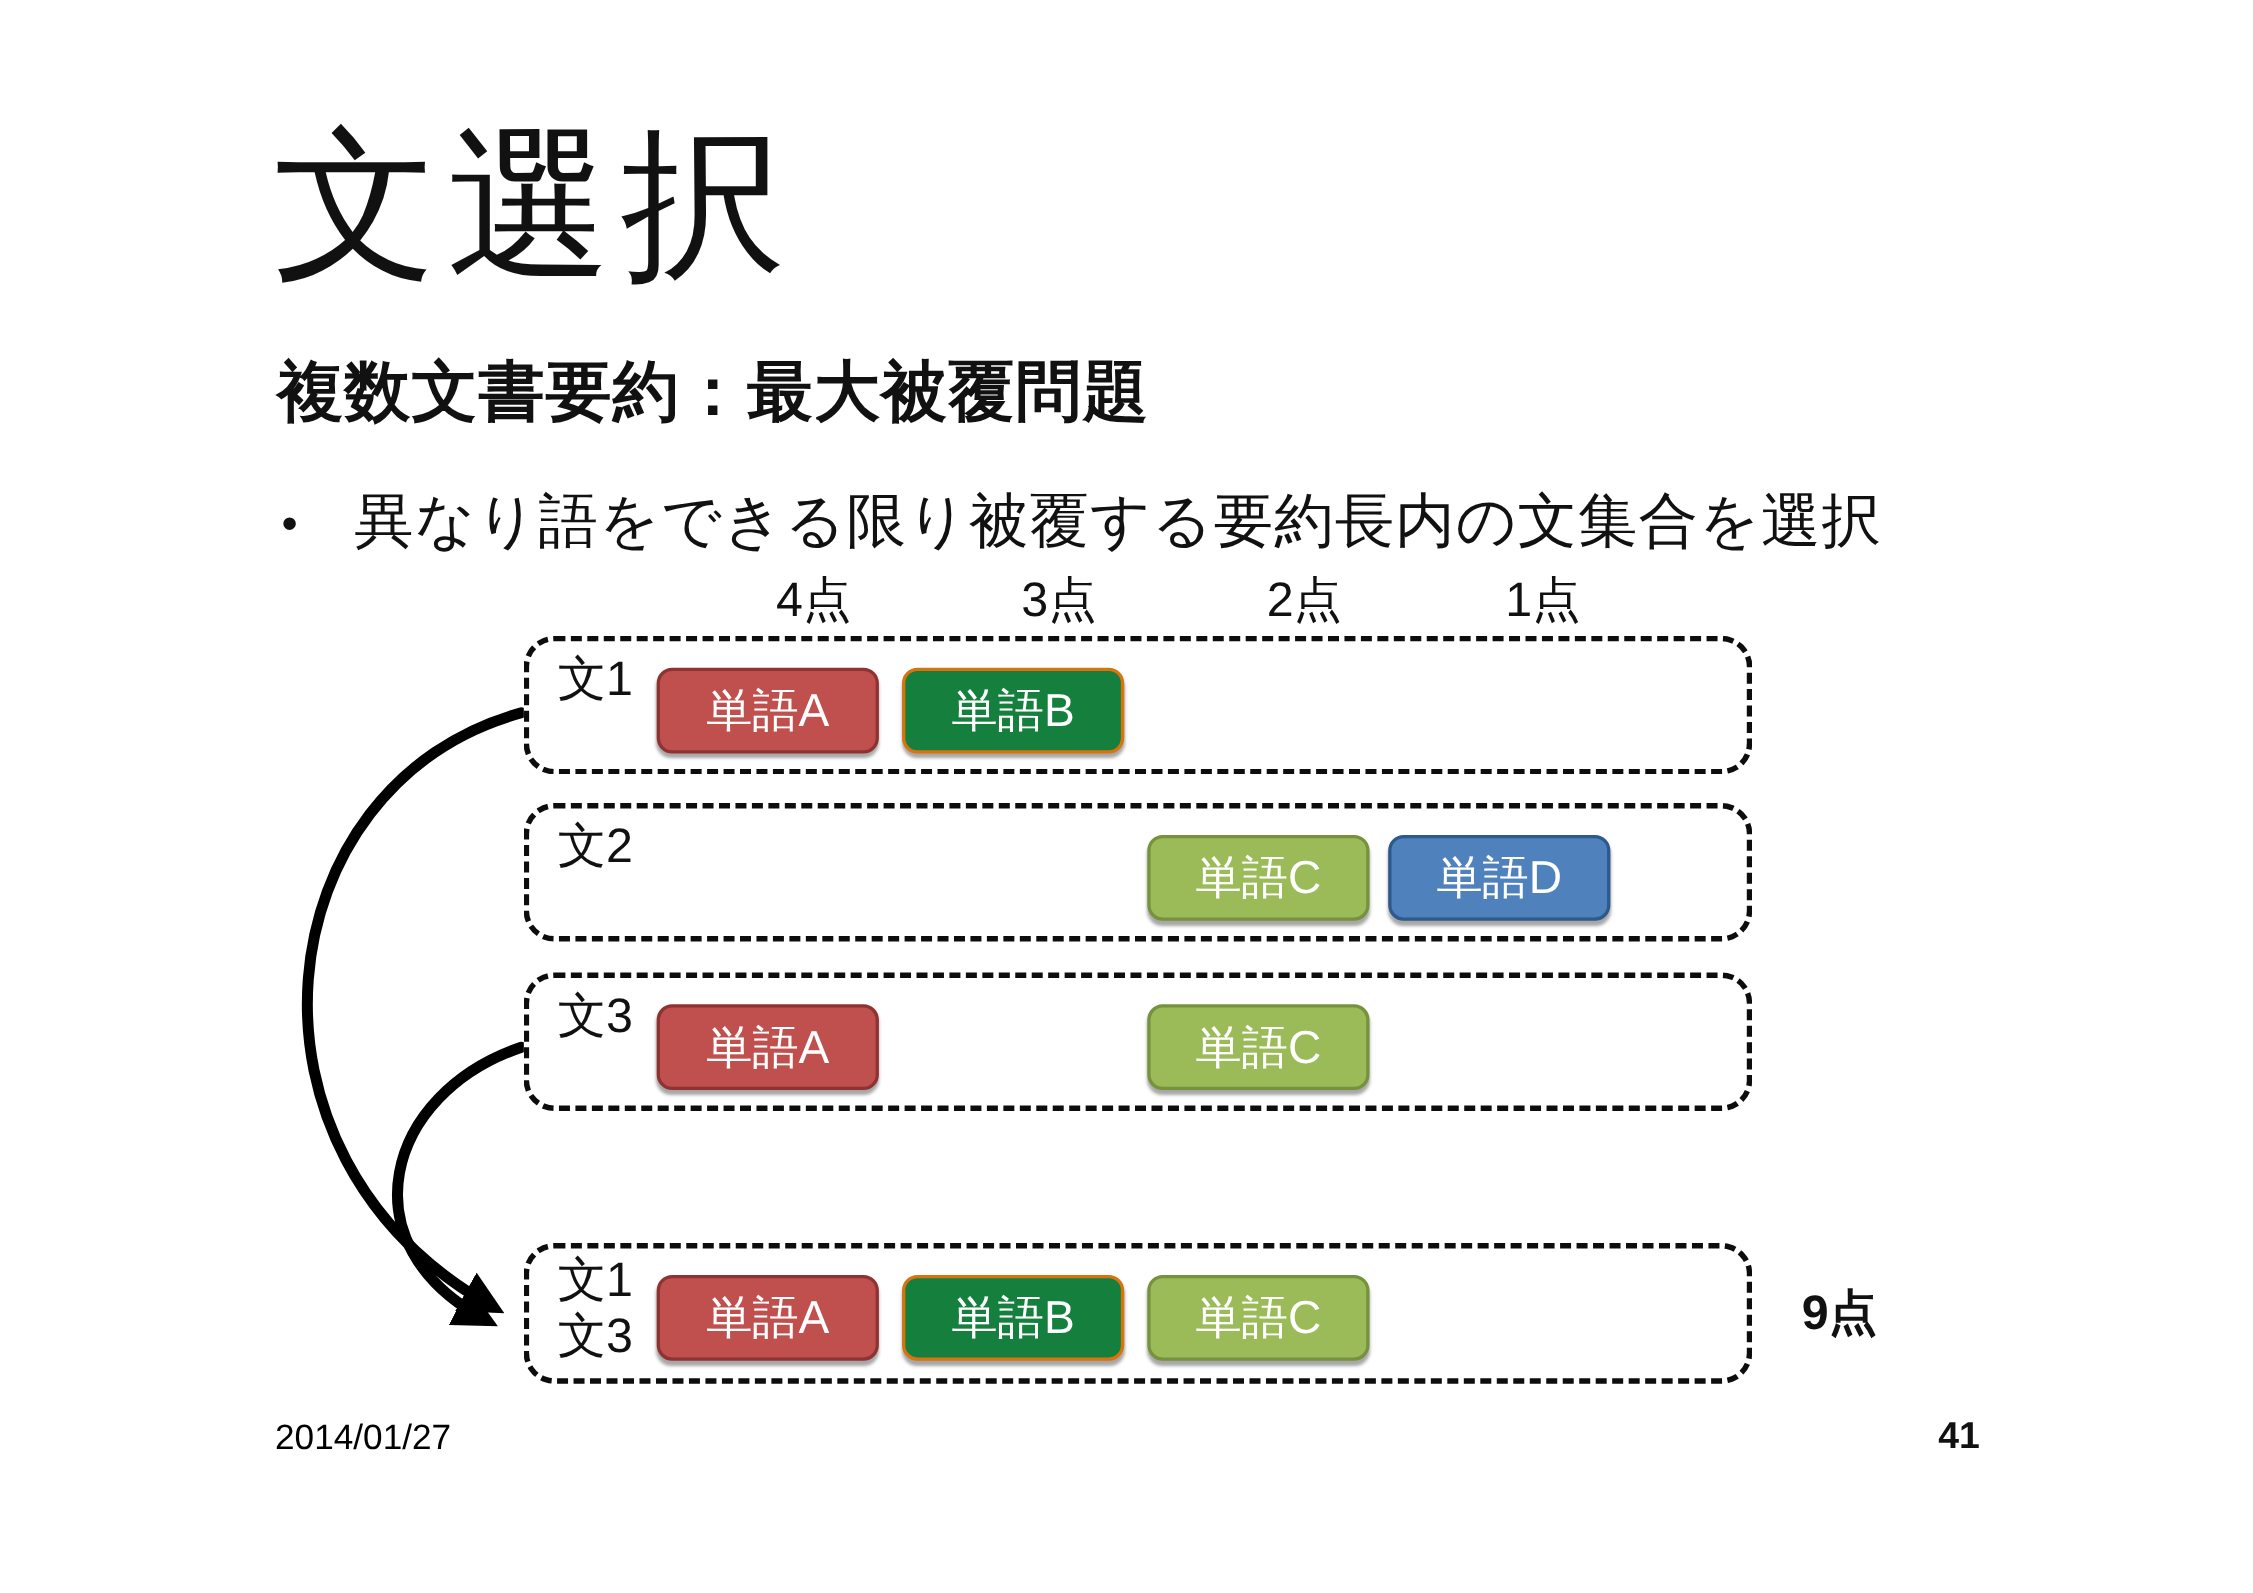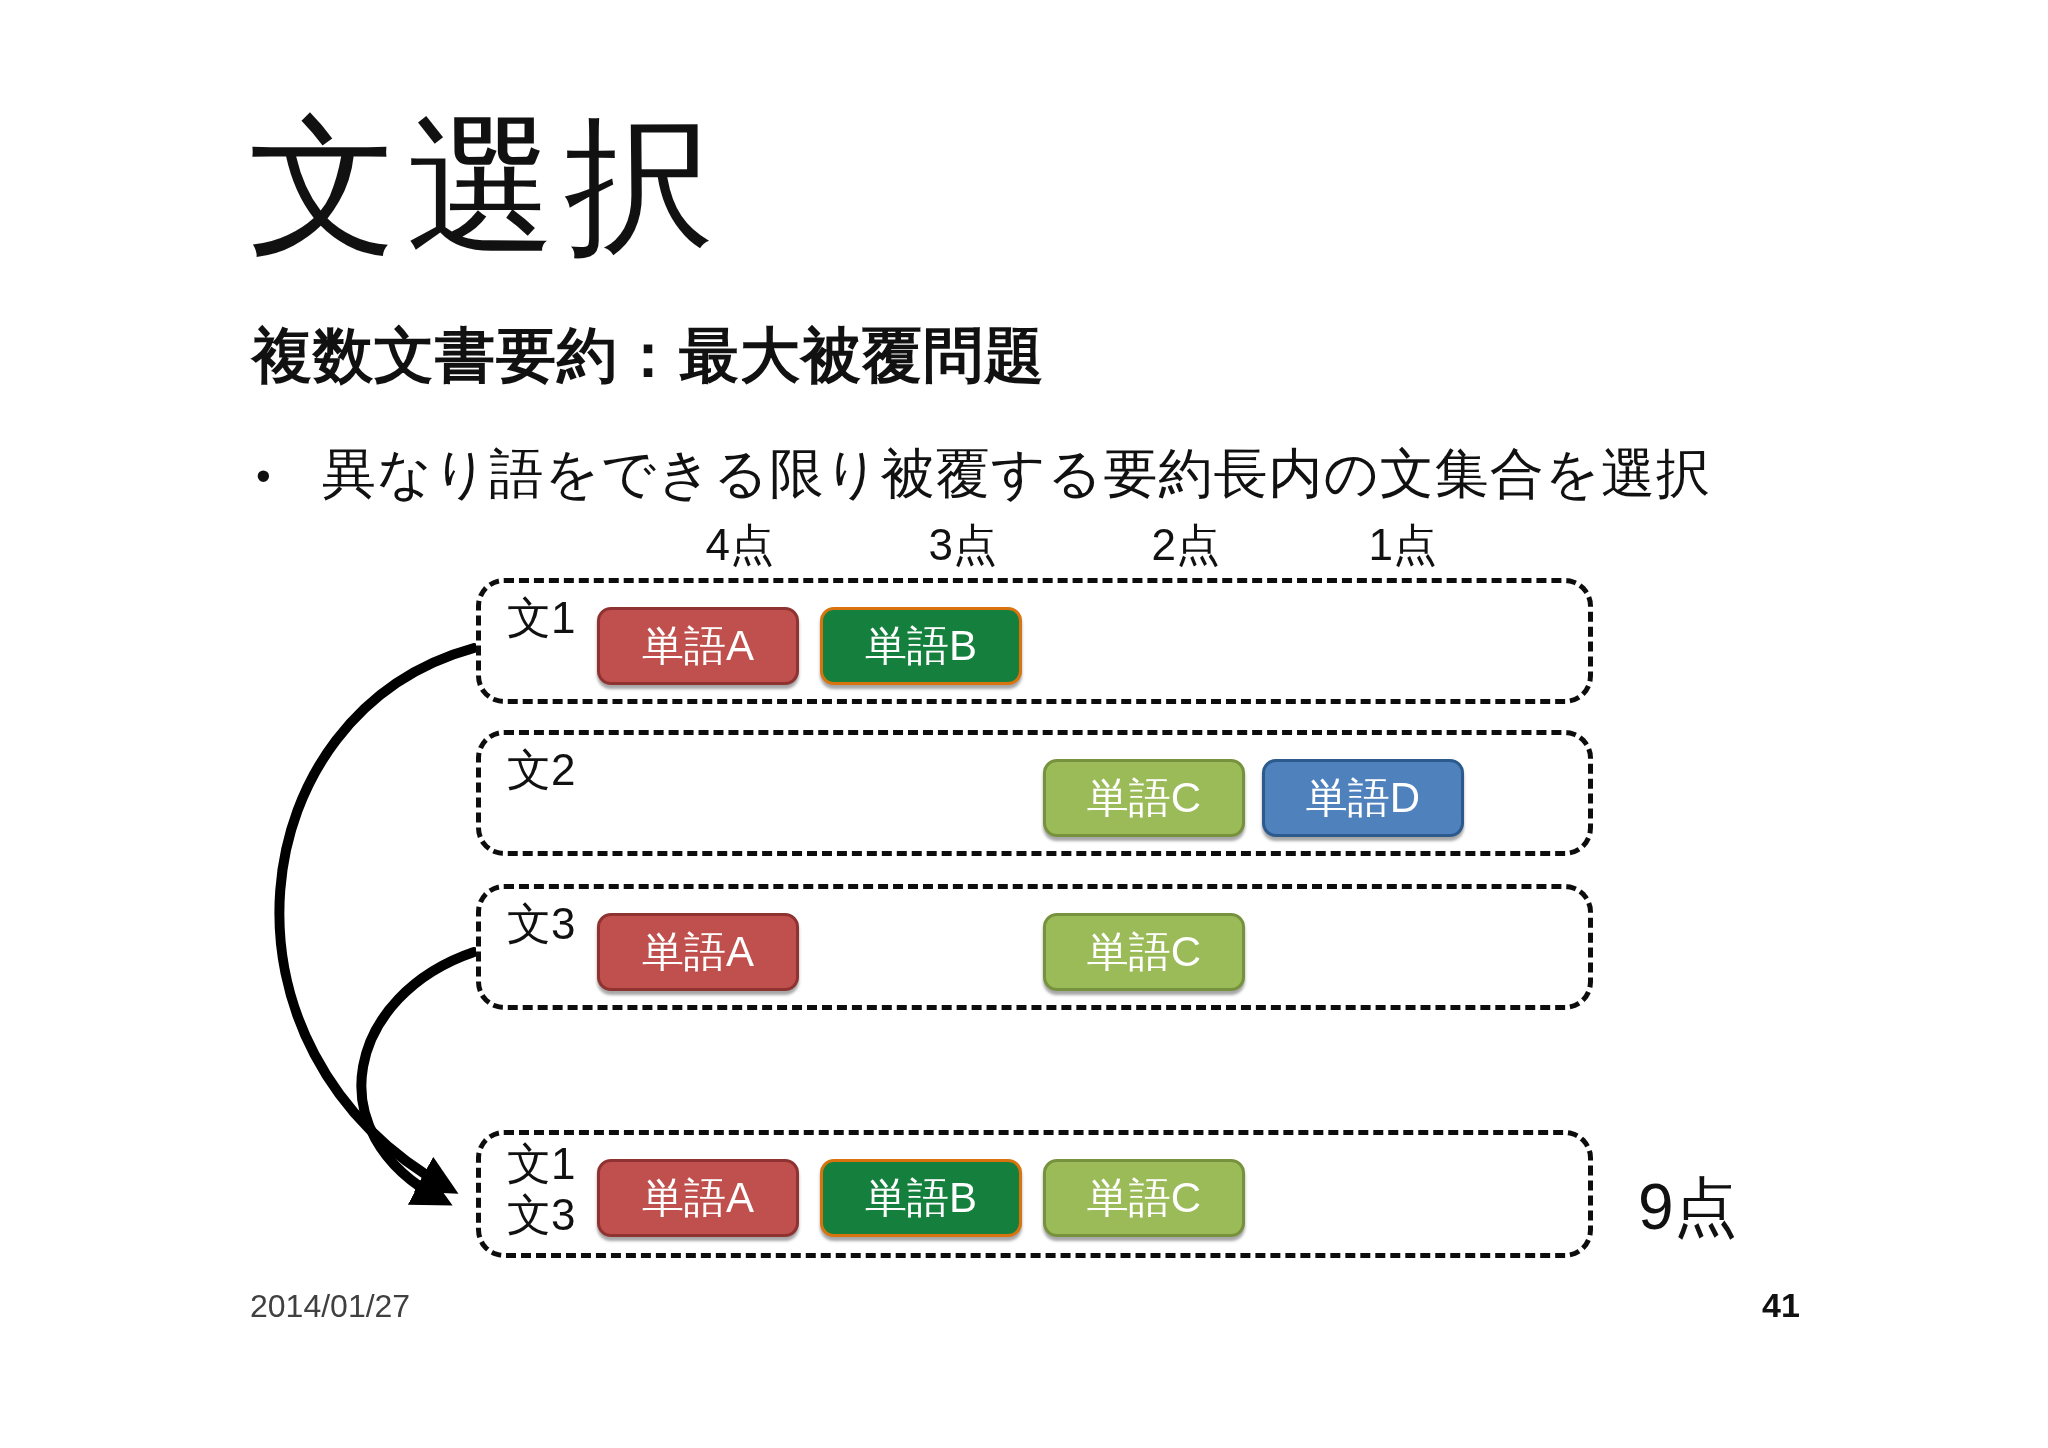--- a/index.html
+++ b/index.html
@@ -25,22 +25,22 @@
     position:absolute;top:24px;width:202px;height:78px;box-sizing:border-box;
     border:3px solid;border-radius:14px;color:#fff;font-size:42px;
     display:flex;align-items:center;justify-content:center;
     box-shadow:0 4px 3px rgba(0,0,0,0.35);
   }
   .colA{left:116px}.colB{left:339px}.colC{left:562px}.colD{left:781px}
   .red{background:#c0504d;border-color:#8e3331}
   .orange{background:#15803d;border-color:#d9730d}
   .green{background:#9bbb59;border-color:#76923c}
   .blue{background:#4f81bd;border-color:#2c5a8c}
-  .score{position:absolute;left:1638px;top:1164px;font-size:64px;}
-  .footer-date{position:absolute;left:250px;top:1288px;font-size:32px;color:#404040;}
+  .score{position:absolute;left:1638px;top:1164px;font-size:44px;font-weight:bold;}
+  .footer-date{position:absolute;left:250px;top:1288px;font-size:32px;color:#000000;}
   .page-number{position:absolute;left:1762px;top:1286px;font-size:34px;font-weight:700;}
 </style>
 </head>
 <body>
 
 <div class="slide">
 
   <div class="title">文選択</div>
   <div class="heading">複数文書要約：最大被覆問題</div>
   <span class="bullet-dot">•</span>

